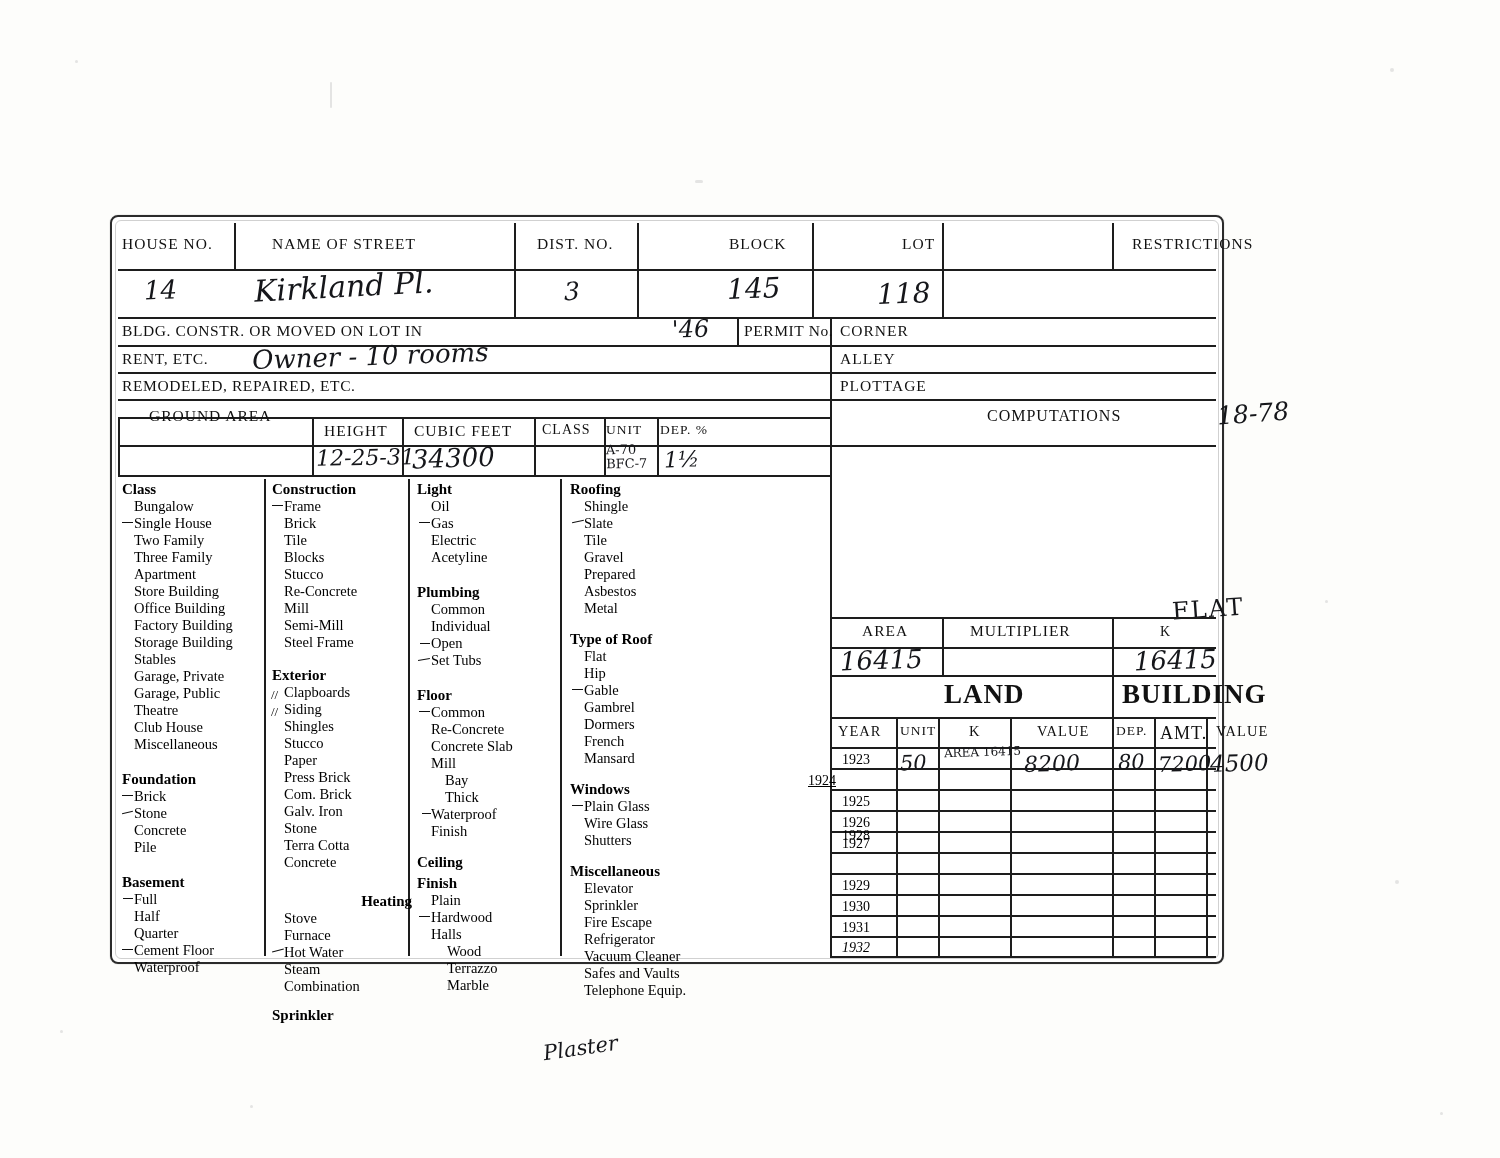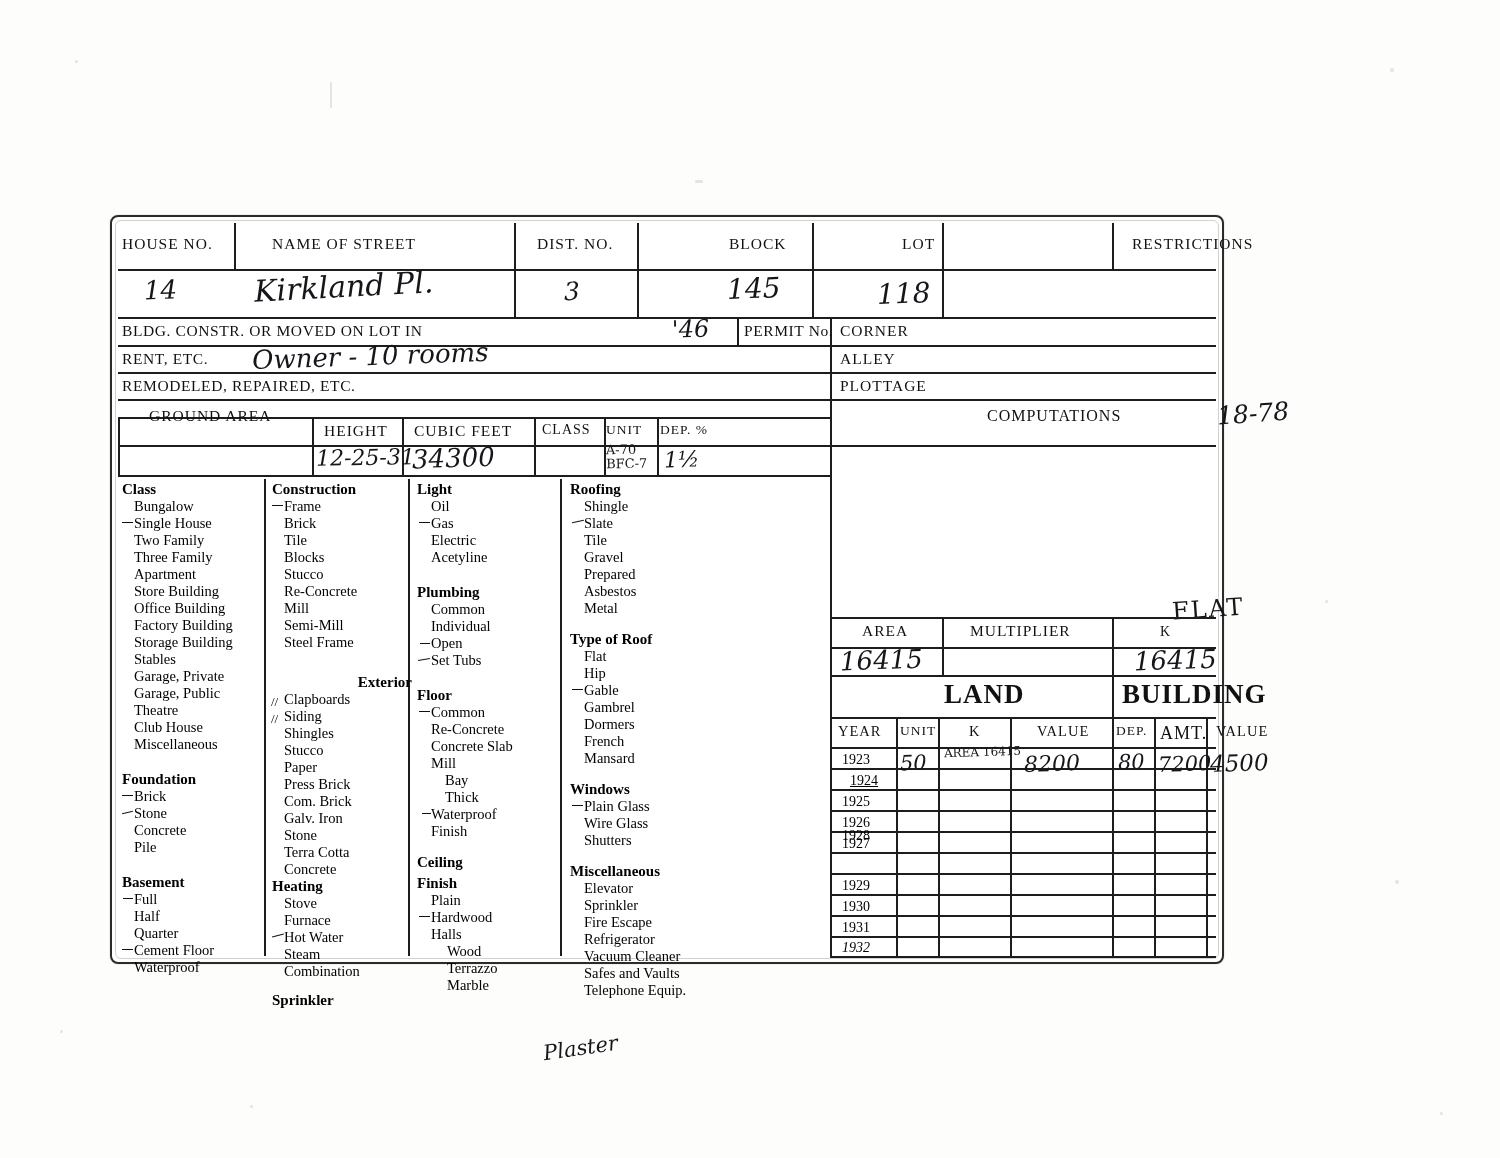--- a/index.html
+++ b/index.html
@@ -186,35 +186,35 @@
       <div class="item" style="position:relative;"><span style="position:absolute;left:-12px;top:7px;width:11px;height:1.4px;background:#111;"></span><span>Frame</span></div>
       <div class="item">Brick</div>
       <div class="item">Tile</div>
       <div class="item">Blocks</div>
       <div class="item">Stucco</div>
       <div class="item">Re-Concrete</div>
       <div class="item">Mill</div>
       <div class="item">Semi-Mill</div>
       <div class="item">Steel Frame</div>
     </div>
-    <div class="colhead" style="margin-top:23px;text-align:right;">Exterior</div>
+    <div class="colhead" style="margin-top:16px;">Exterior</div>
     <div style="padding-left:12px;">
       <div class="item" style="position:relative;"><span style="position:absolute;left:-13px;top:3px;font-size:13px;">//</span><span>Clapboards</span></div>
       <div class="item" style="position:relative;"><span style="position:absolute;left:-13px;top:3px;font-size:13px;">//</span><span>Siding</span></div>
       <div class="item">Shingles</div>
       <div class="item">Stucco</div>
       <div class="item">Paper</div>
       <div class="item">Press Brick</div>
       <div class="item">Com. Brick</div>
       <div class="item">Galv. Iron</div>
       <div class="item">Stone</div>
       <div class="item">Terra Cotta</div>
       <div class="item">Concrete</div>
     </div>
-    <div class="colhead" style="margin-top:0;">Heating</div>
+    <div class="colhead" style="margin-top:22px;text-align:right;">Heating</div>
     <div style="padding-left:12px;">
       <div class="item">Stove</div>
       <div class="item">Furnace</div>
       <div class="item" style="position:relative;"><span style="position:absolute;left:-12px;top:6px;width:12px;height:1.4px;background:#111;transform:rotate(-14deg);"></span><span>Hot Water</span></div>
       <div class="item">Steam</div>
       <div class="item">Combination</div>
     </div>
     <div class="colhead" style="margin-top:12px;">Sprinkler</div>
   </div>
 
@@ -336,21 +336,21 @@
   <div class="hl" style="left:718px;top:593px;width:386px;"></div>
   <div class="hl" style="left:718px;top:614px;width:386px;"></div>
   <div class="hl" style="left:718px;top:635px;width:386px;"></div>
   <div class="hl" style="left:718px;top:656px;width:386px;"></div>
   <div class="hl" style="left:718px;top:677px;width:386px;"></div>
   <div class="hl" style="left:718px;top:698px;width:386px;"></div>
   <div class="hl" style="left:718px;top:719px;width:386px;"></div>
   <div class="hl" style="left:718px;top:739px;width:386px;"></div>
 
   <div class="tblcell" style="left:730px;top:535px;">1923</div>
-  <div class="tblcell" style="left:738px;top:556px;text-decoration:underline;">1924</div>
+  <div class="tblcell" style="left:696px;top:556px;text-decoration:underline;">1924</div>
   <div class="tblcell" style="left:730px;top:577px;">1925</div>
   <div class="tblcell" style="left:730px;top:598px;">1926</div>
   <div class="tblcell" style="left:730px;top:619px;">1927</div>
   <div class="tblcell" style="left:730px;top:611px;">1928</div>
   <div class="tblcell" style="left:730px;top:661px;">1929</div>
   <div class="tblcell" style="left:730px;top:682px;">1930</div>
   <div class="tblcell" style="left:730px;top:703px;">1931</div>
   <div class="tblcell" style="left:730px;top:723px;font-style:italic;">1932</div>
 
   <div class="hand" style="left:788px;top:534px;font-size:21px;">50</div>

